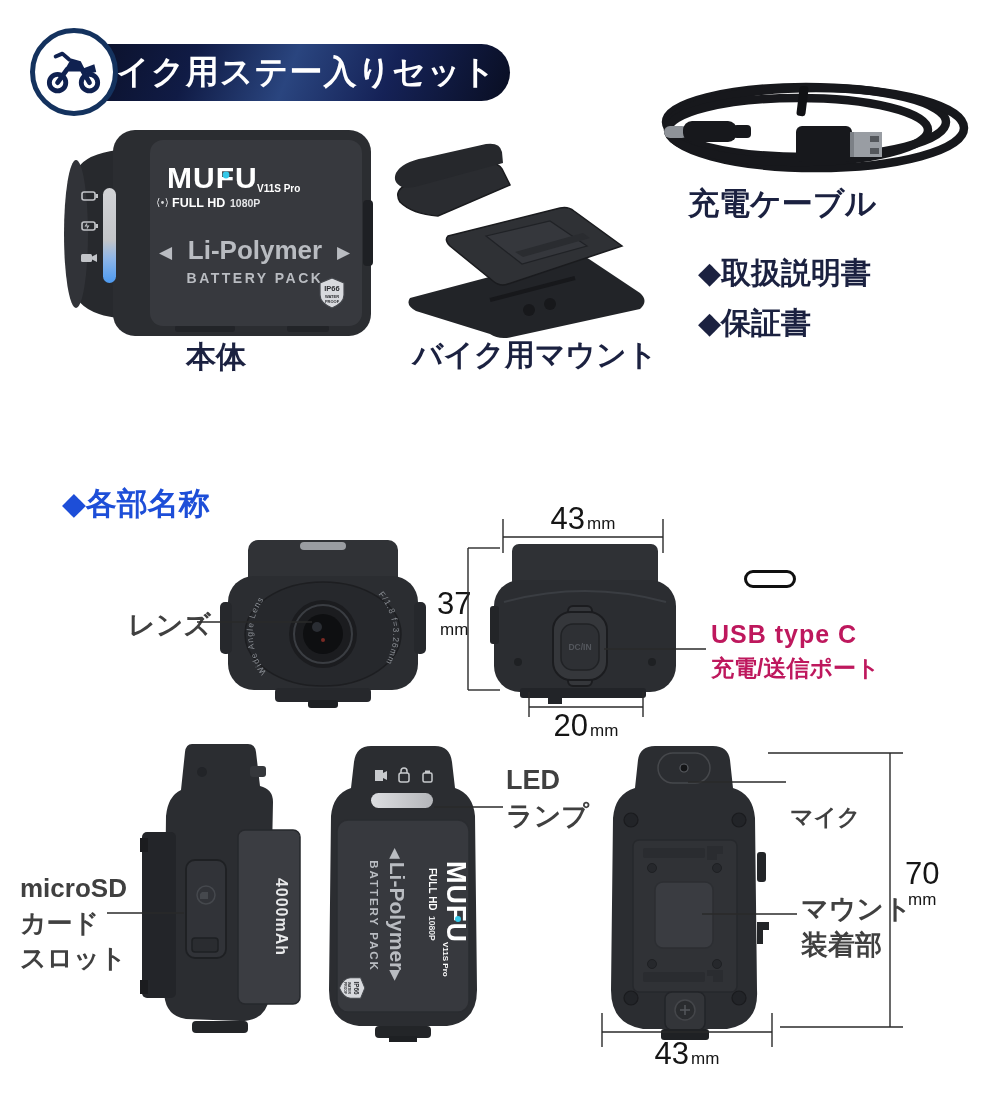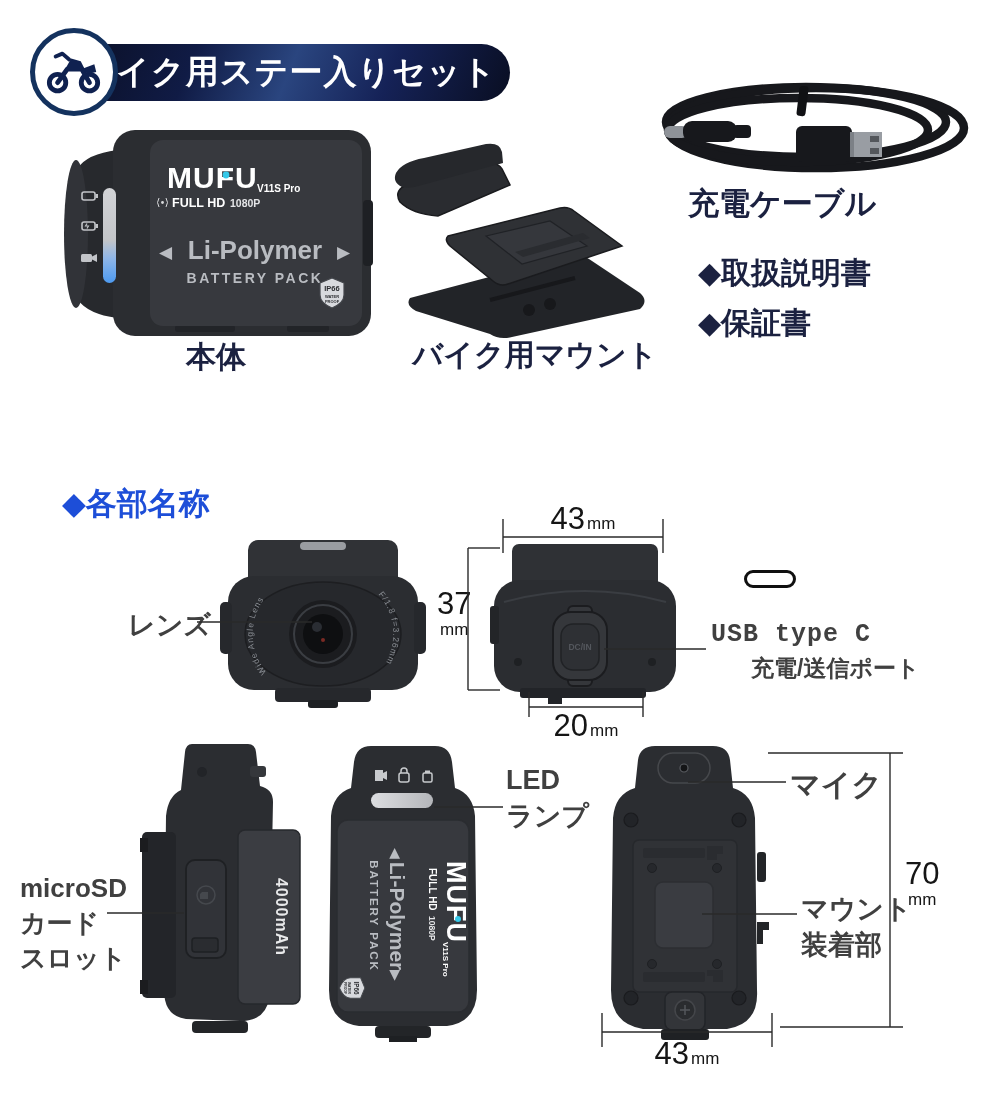--- a/index.html
+++ b/index.html
@@ -16,22 +16,22 @@
   .product-label{font-weight:700;font-size:30px;color:#1b2140;text-align:center;white-space:nowrap;}
   .doc-label{font-weight:700;font-size:30px;color:#1b2140;white-space:nowrap;}
   .section-heading{font-weight:700;font-size:31px;color:#1d4ed8;white-space:nowrap;}
   .jp-label{font-weight:700;font-size:26px;color:#404040;line-height:1.34;white-space:nowrap;}
   .dim-row{display:flex;align-items:baseline;justify-content:center;color:#151515;}
   .dim-num{font-size:31px;font-weight:500;}
   .dim-unit{font-size:17px;font-weight:500;margin-left:2px;}
   .dim-col{color:#151515;line-height:1.0;}
   .dim-col .dim-num{display:block;}
   .dim-col .dim-unit{display:block;margin-left:3px;margin-top:2px;}
-  .usb-line1{font-size:25px;font-weight:600;letter-spacing:1px;color:#404040;white-space:nowrap;font-family:Liberation Mono, monospace;}
-  .usb-line2{font-size:23px;font-weight:700;color:#404040;margin-top:4px;white-space:nowrap;margin-left:40px;}
+  .usb-line1{font-size:25px;font-weight:600;letter-spacing:1px;color:#be185d;white-space:nowrap;}
+  .usb-line2{font-size:23px;font-weight:700;color:#be185d;margin-top:4px;white-space:nowrap;}
   .usbc-icon{left:744px;top:570px;width:52px;height:18px;border:3px solid #101010;border-radius:10px;box-sizing:border-box;}
 </style>
 </head>
 <body>
 
 <div class="canvas">
 
   <div class="abs banner-bar">
     <span class="banner-title">バイク用ステー入りセット</span>
   </div>
@@ -301,21 +301,21 @@
     </g>
     <rect x="162" y="112" width="9" height="30" rx="3" fill="#232528"></rect>
     <path d="M162,182 h12 v8 h-6 v14 h-6 Z" fill="#232528"></path>
     <g>
       <rect x="70" y="252" width="40" height="38" rx="7" fill="#333539" stroke="#222428" stroke-width="1.5"></rect>
       <circle cx="90" cy="270" r="10" fill="#2a2c2f" stroke="#44464a" stroke-width="1.5"></circle>
       <path d="M85,270 h10 M90,265 v10" stroke="#54575c" stroke-width="1.5"></path>
       <rect x="66" y="289" width="48" height="11" rx="3" fill="#1f2124"></rect>
     </g>
   </svg>
-  <div class="abs jp-label" style="left:790px;top:765px;font-size:30px;">マイク</div>
+  <div class="abs jp-label" style="left:790px;top:802px;font-size:23px;">マイク</div>
   <div class="abs jp-label" style="left:801px;top:891px;font-size:27px;">
     <div>マウント</div>
     <div>装着部</div>
   </div>
   <div class="abs dim-col" style="left:905px;top:858px;">
     <span class="dim-num">70</span>
     <span class="dim-unit">mm</span>
   </div>
   <div class="abs dim-row" style="left:602px;top:1036px;width:170px;">
     <span class="dim-num">43</span>

